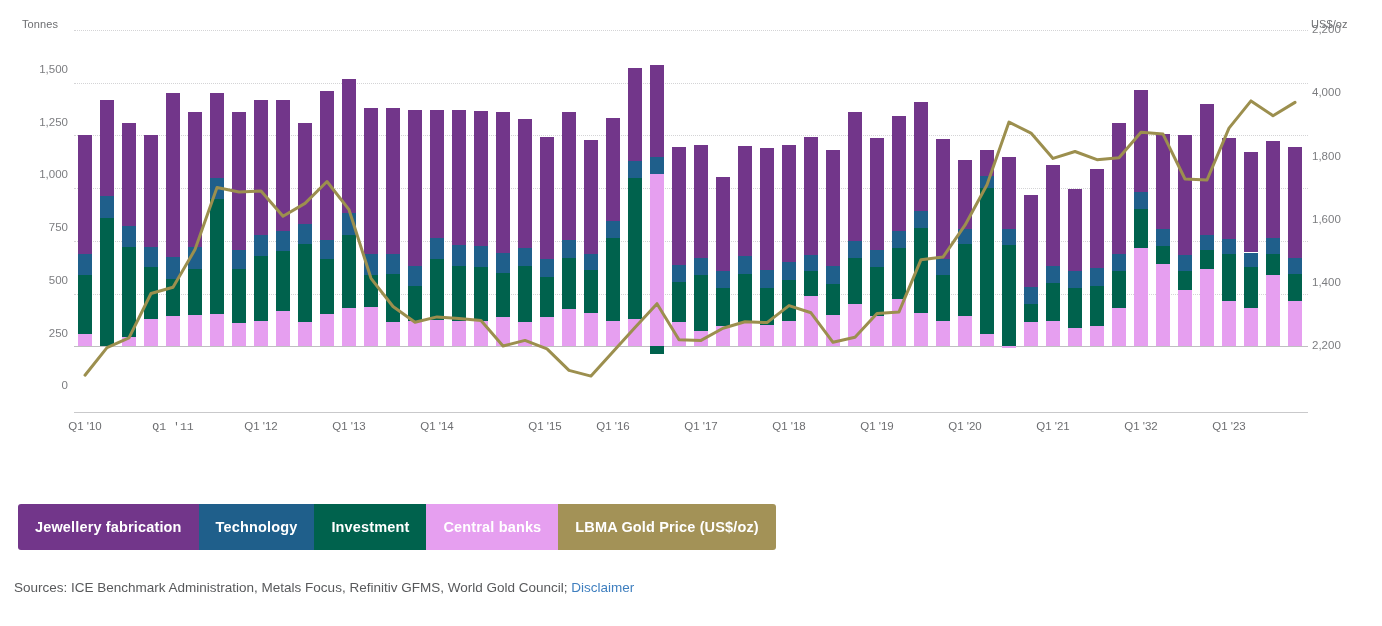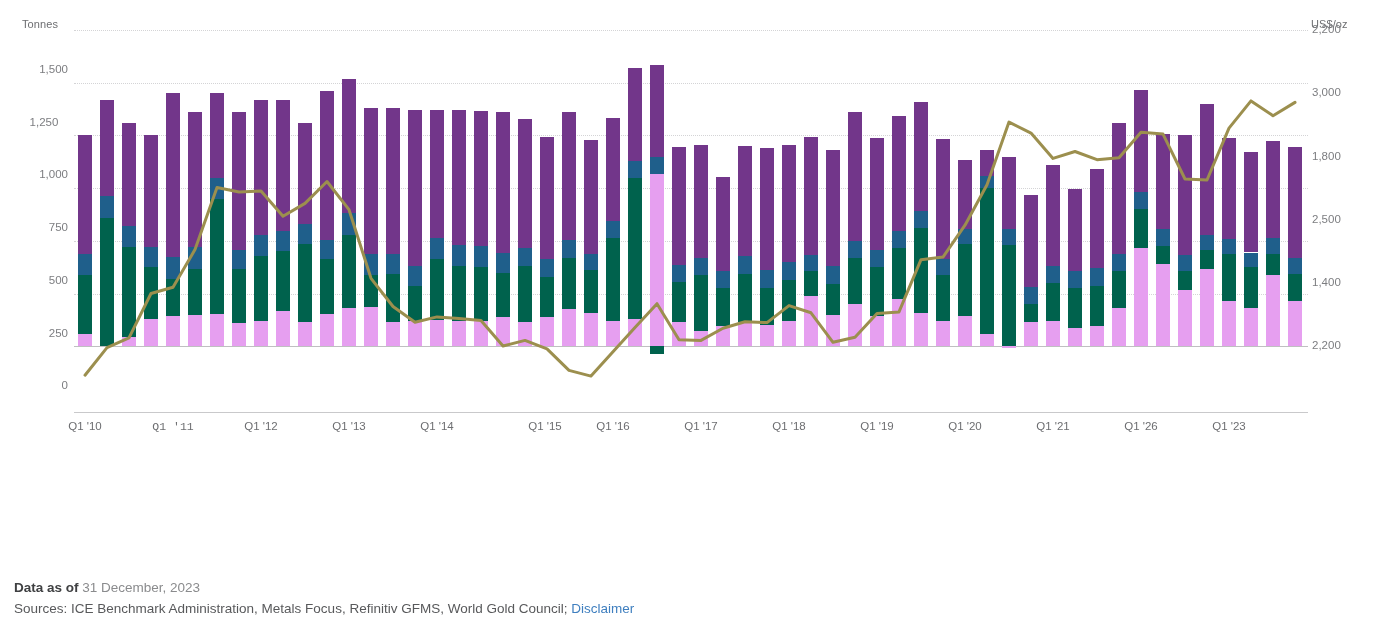--- a/index.html
+++ b/index.html
@@ -117,29 +117,29 @@
         <div class="gridline" style="top: 135.455px;"></div>
         <div class="gridline" style="top: 82.7273px;"></div>
         <div class="gridline" style="top: 30px;"></div>
       </div>
     <div id="ytick-layer">
         <div class="ytick left" style="top: 340.364px;">0</div>
         <div class="ytick left" style="top: 287.636px;">250</div>
         <div class="ytick left" style="top: 234.909px;">500</div>
         <div class="ytick left" style="top: 182.182px;">750</div>
         <div class="ytick left" style="top: 129.455px;">1,000</div>
-        <div class="ytick left" style="top: 76.7273px; text-align: center;">1,250</div>
+        <div class="ytick left" style="top: 76.7273px;">1,250</div>
         <div class="ytick left" style="top: 24px;">1,500</div>
       </div>
     <div id="y2tick-layer">
         <div class="ytick right" style="top: 340.364px;">2,200</div>
         <div class="ytick right" style="top: 277.091px;">1,400</div>
-        <div class="ytick right" style="top: 213.818px;">2,500</div>
+        <div class="ytick right" style="top: 213.818px;">1,600</div>
         <div class="ytick right" style="top: 150.545px;">1,800</div>
-        <div class="ytick right" style="top: 87.2727px;">3,000</div>
+        <div class="ytick right" style="top: 87.2727px;">4,000</div>
         <div class="ytick right" style="top: 24px;">2,200</div>
       </div>
     <div id="plot">
       <div id="bars-layer">
           <div class="bar-group" title="Q1 '10" style="left: 4px; height: 348px;">
             <div class="seg" style="background: rgb(230, 159, 240); top: 303.709px; height: 12.6545px;"></div>
             <div class="seg" style="background: rgb(0, 98, 77); top: 244.655px; height: 59.0545px;"></div>
             <div class="seg" style="background: rgb(31, 95, 139); top: 223.564px; height: 21.0909px;"></div>
             <div class="seg" style="background: rgb(114, 54, 138); top: 105.455px; height: 118.109px;"></div>
           </div>
@@ -484,30 +484,33 @@
         <div class="xtick" style="left: 261px;">Q1 '12</div>
         <div class="xtick" style="left: 349px;">Q1 '13</div>
         <div class="xtick" style="left: 437px; text-align: right;">Q1 '14</div>
         <div class="xtick" style="left: 545px;">Q1 '15</div>
         <div class="xtick" style="left: 613px;">Q1 '16</div>
         <div class="xtick" style="left: 701px;">Q1 '17</div>
         <div class="xtick" style="left: 789px;">Q1 '18</div>
         <div class="xtick" style="left: 877px;">Q1 '19</div>
         <div class="xtick" style="left: 965px;">Q1 '20</div>
         <div class="xtick" style="left: 1053px;">Q1 '21</div>
-        <div class="xtick" style="left: 1141px;">Q1 '26</div>
+        <div class="xtick" style="left: 1141px;">Q1 '32</div>
         <div class="xtick" style="left: 1229px;">Q1 '23</div>
       </div>
   </div>
 
+  <div id="legend">
+      <div class="legend-item" style="background: rgb(114, 54, 138); color: rgb(255, 255, 255);">Jewellery fabrication</div>
+      <div class="legend-item" style="background: rgb(31, 95, 139); color: rgb(255, 255, 255);">Technology</div>
+      <div class="legend-item" style="background: rgb(0, 98, 77); color: rgb(255, 255, 255);">Investment</div>
+      <div class="legend-item" style="background: rgb(230, 159, 240); color: rgb(255, 255, 255);">Central banks</div>
+      <div class="legend-item" style="background: rgb(163, 146, 87); color: rgb(255, 255, 255);">LBMA Gold Price (US$/oz)</div>
+    </div>
 
   <div id="footer">
-    <div class="foot-line">
-      <span class="foot-strong">Data as of</span>
-      <span class="foot-muted">31 December, 2023</span>
-    </div>
     <div class="foot-line">
       <span>Sources: ICE Benchmark Administration, Metals Focus, Refinitiv GFMS, World Gold Council;</span>
       <span class="foot-link">Disclaimer</span>
     </div>
   </div>
 
 </div>
 
 </body></html>

